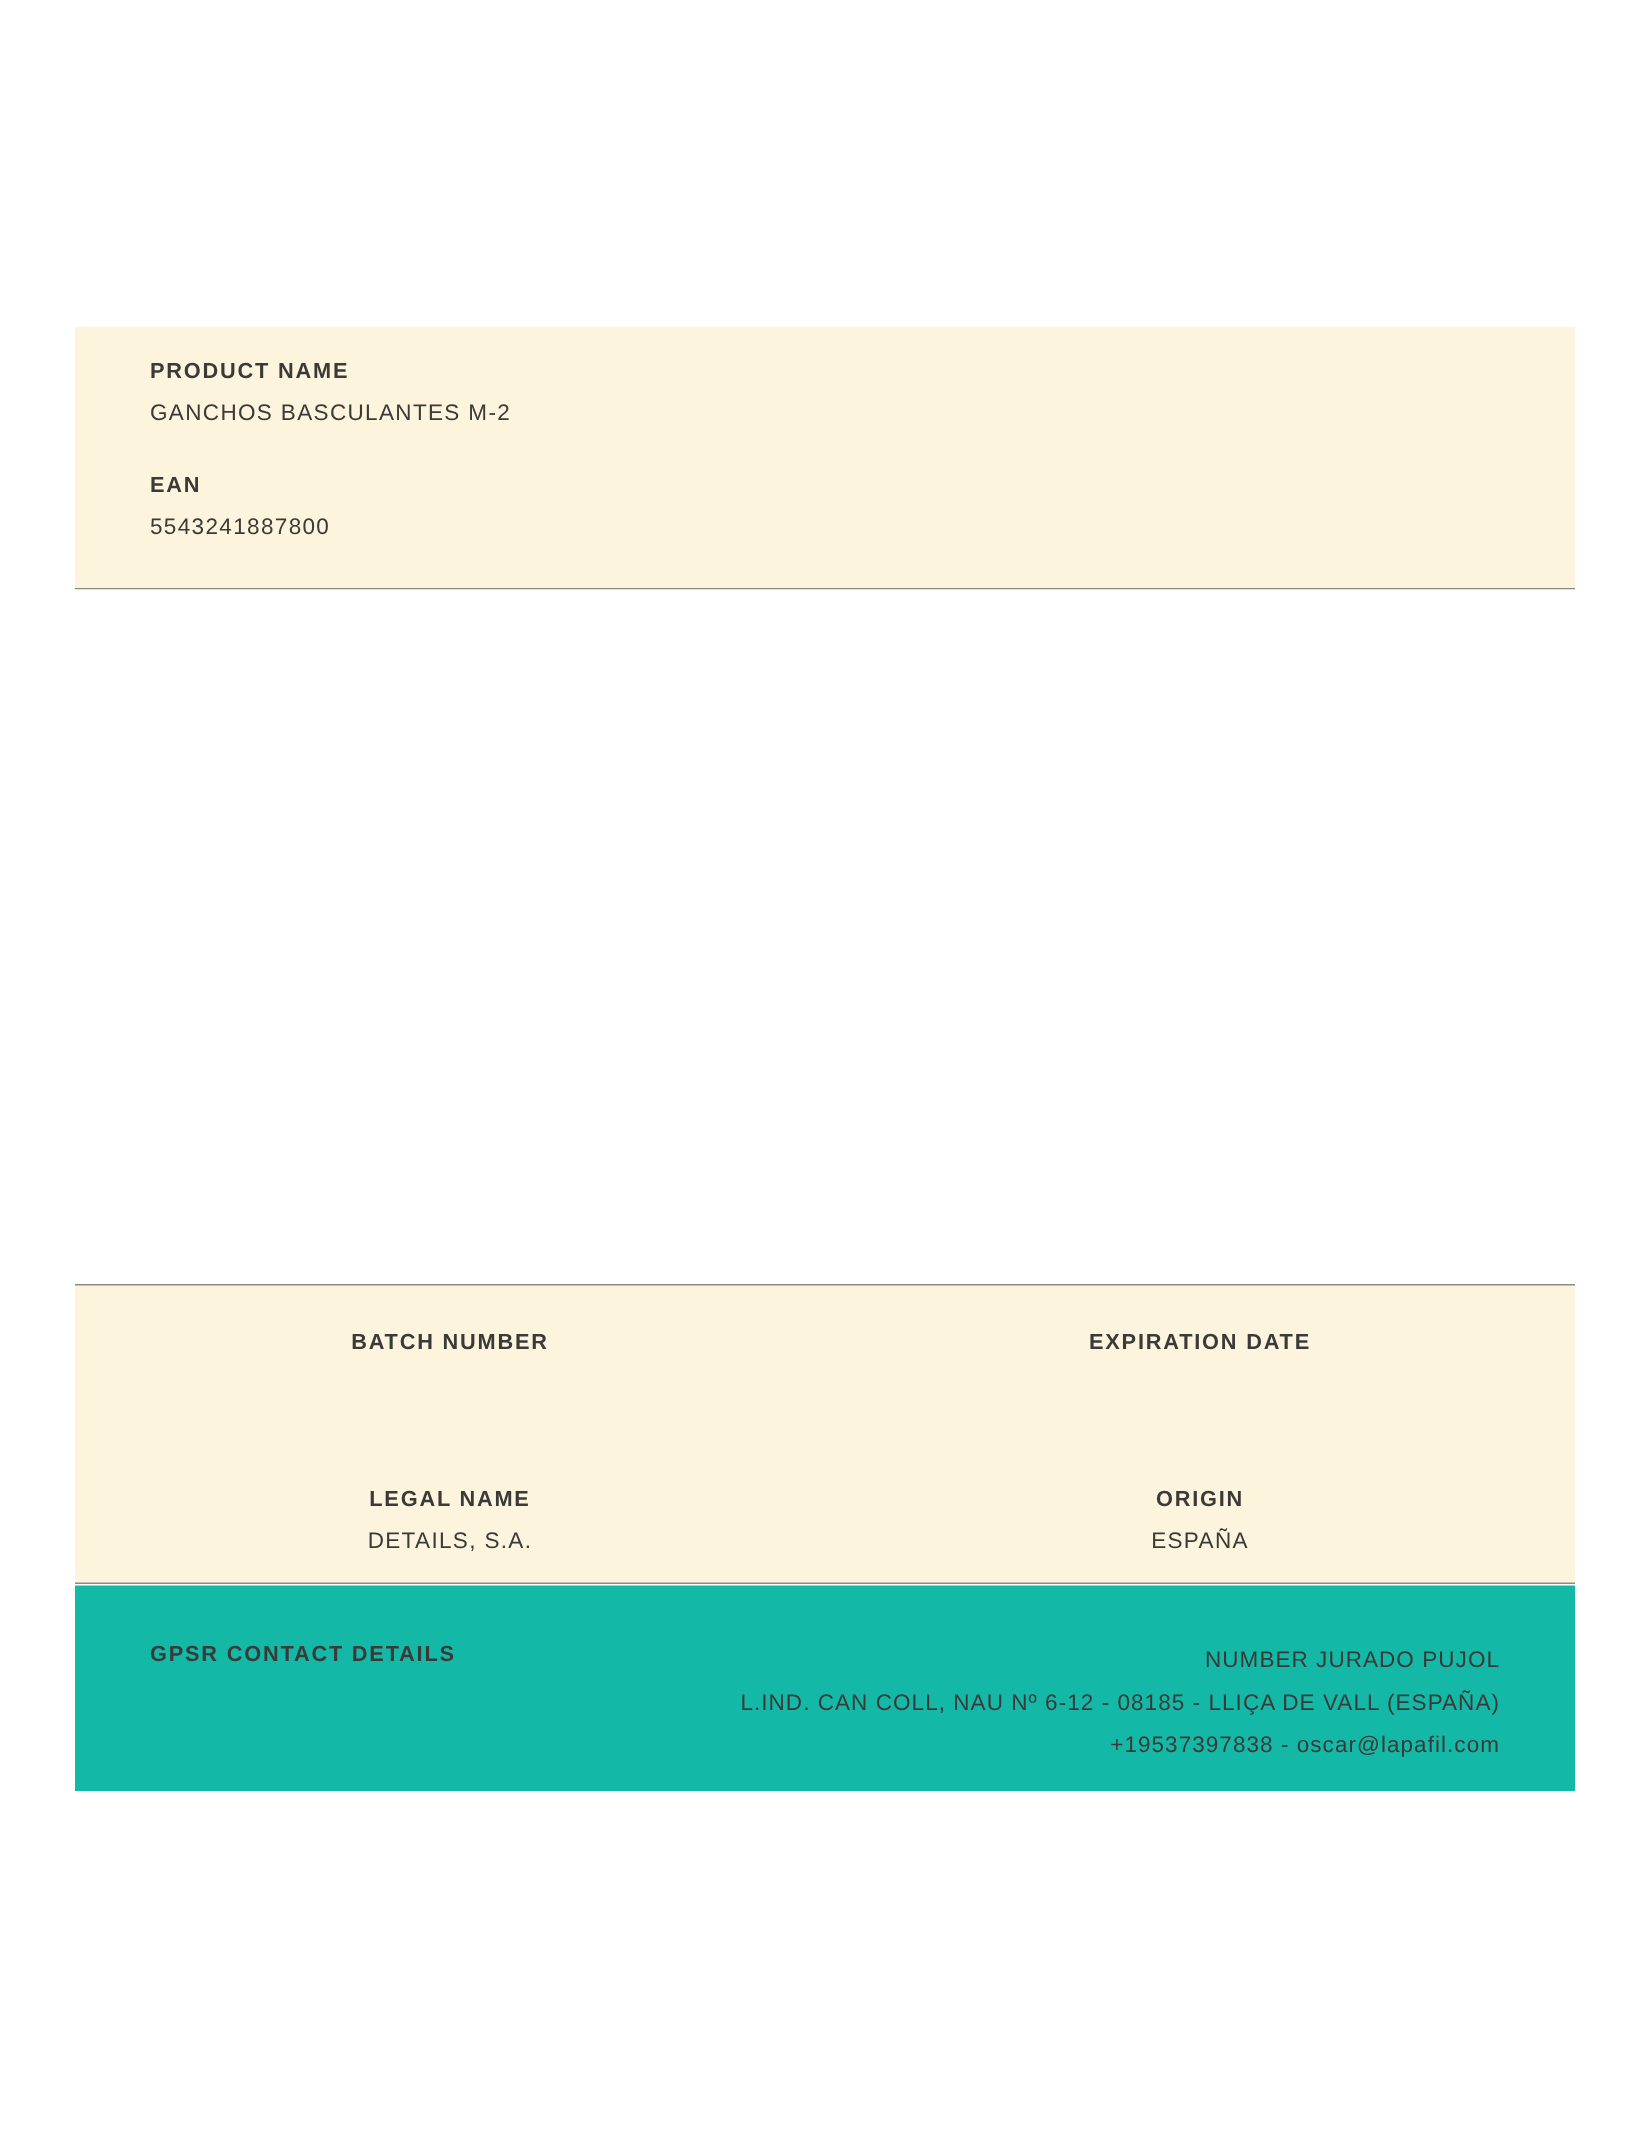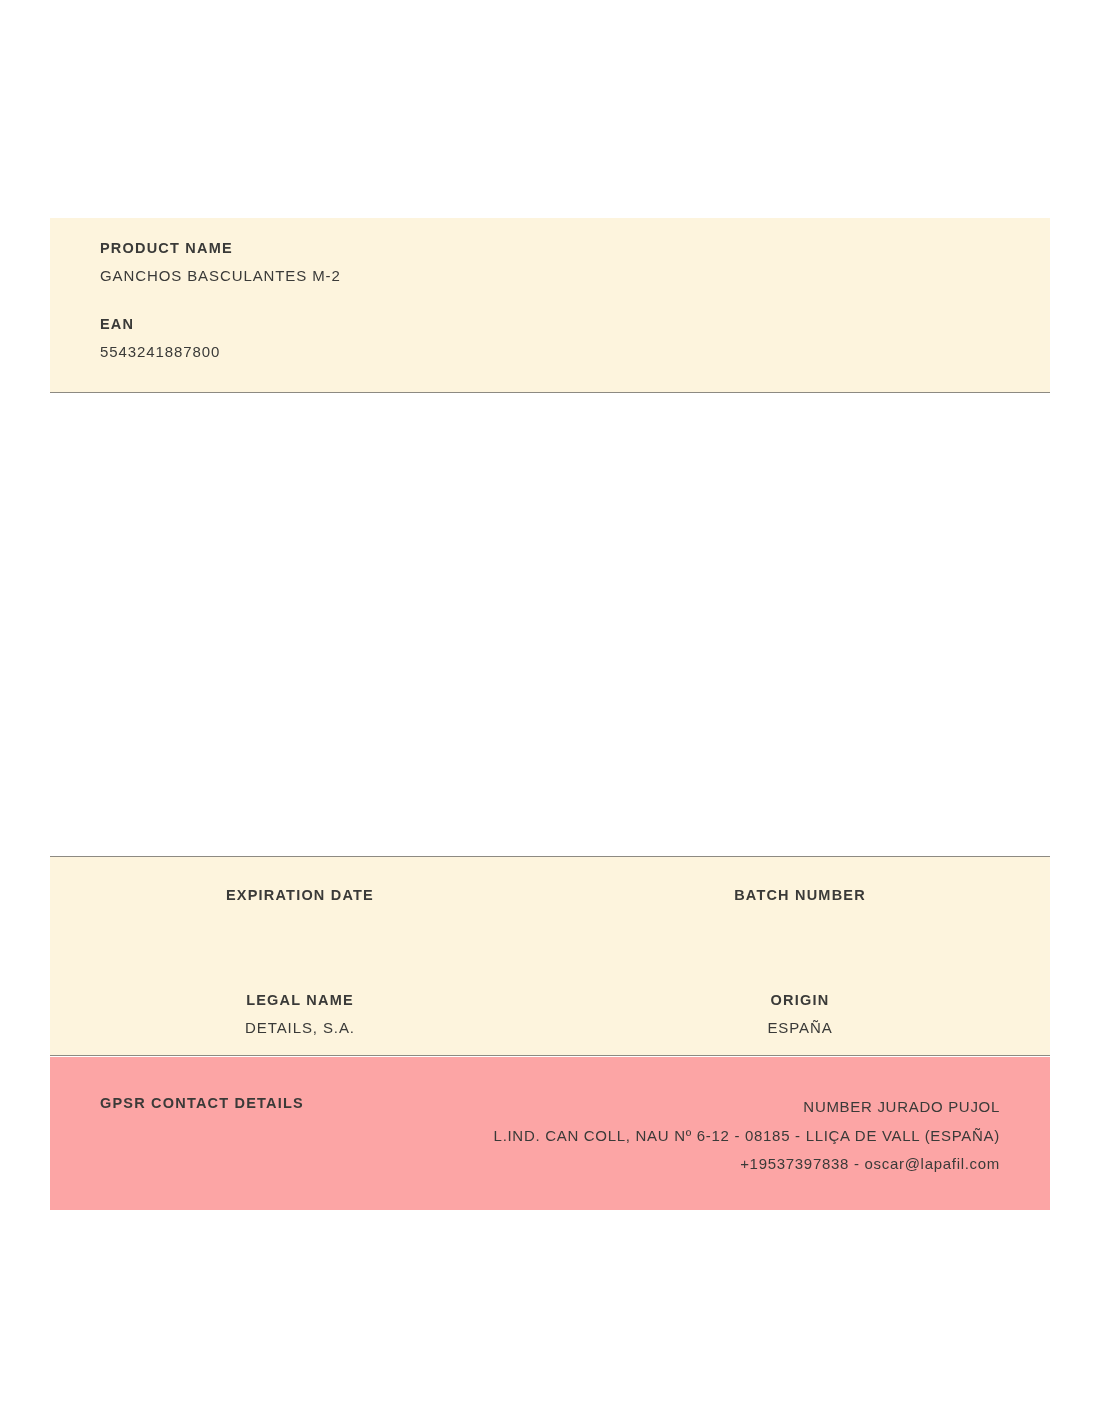--- a/index.html
+++ b/index.html
@@ -113,22 +113,22 @@
     margin-top: 11px;
     min-height: 18px;
   }
 
   
   .gpsr-block {
     position: absolute;
     left: 50px;
     top: 1057px;
     width: 1000px;
-    height: 153px;
-    background: #fca5a5;
+    height: 137px;
+    background: #14b8a6;
     box-sizing: border-box;
     padding: 36px 50px 0 50px;
     display: flex;
     justify-content: flex-end;
     align-items: flex-start;
   }
 
   .gpsr-label {
     font-size: 14.5px;
     font-weight: bold;
@@ -162,25 +162,25 @@
     <div class="spacer-gap"></div>
     <div class="field-label">EAN</div>
     <div class="field-value">5543241887800</div>
   </section>
 
   <div class="middle-blank"></div>
 
   <section class="meta-block">
     <div class="meta-row meta-row-1">
       <div class="meta-cell">
+        <div class="meta-label">BATCH NUMBER</div>
+        <div class="meta-value"></div>
+      </div>
+      <div class="meta-cell">
         <div class="meta-label">EXPIRATION DATE</div>
-        <div class="meta-value"></div>
-      </div>
-      <div class="meta-cell">
-        <div class="meta-label">BATCH NUMBER</div>
         <div class="meta-value"></div>
       </div>
     </div>
     <div class="meta-row meta-row-2">
       <div class="meta-cell">
         <div class="meta-label">LEGAL NAME</div>
         <div class="meta-value">DETAILS, S.A.</div>
       </div>
       <div class="meta-cell">
         <div class="meta-label">ORIGIN</div>

